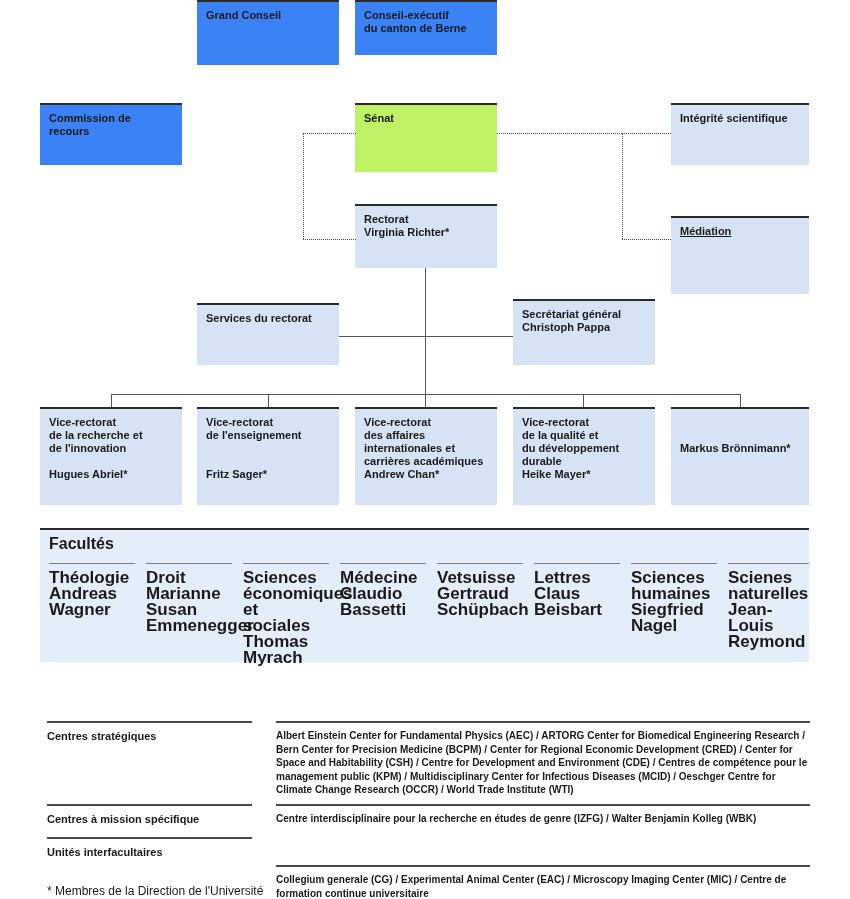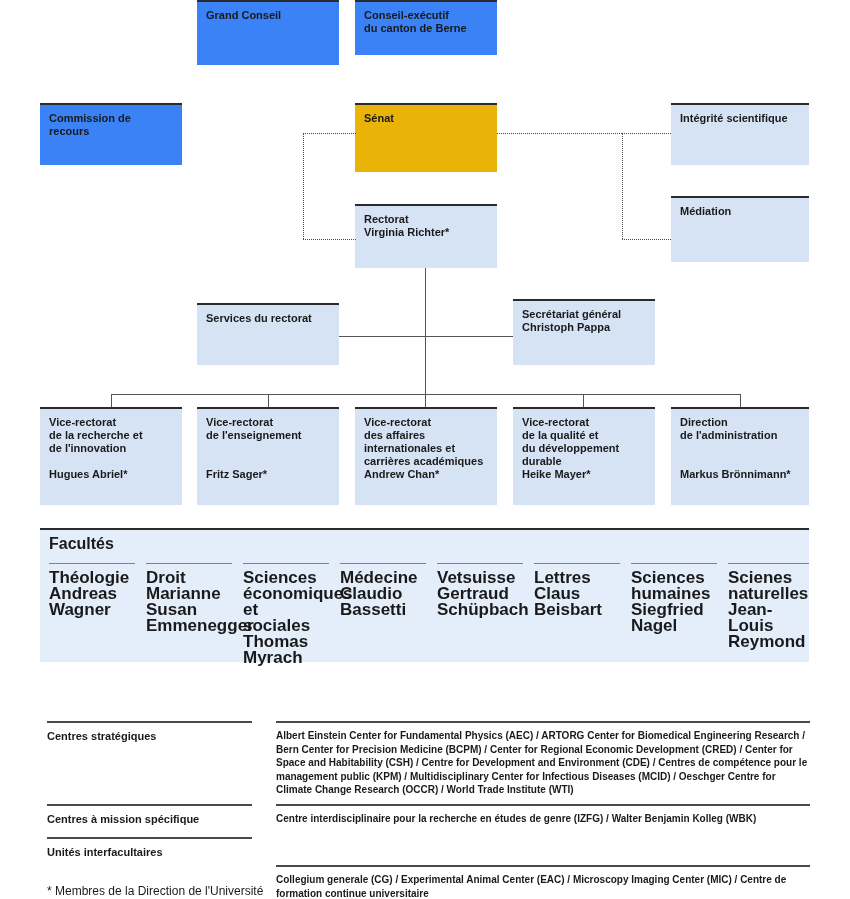--- a/index.html
+++ b/index.html
@@ -7,21 +7,21 @@
     width:850px;height:899px;position:relative;
     background:#ffffff;
     font-family:"Liberation Sans","DejaVu Sans",sans-serif;
     color:#1a1a1a;
     overflow:hidden;
   }
   .box{position:absolute;box-sizing:border-box;}
   .box .inner{padding:7px 9px 0 9px;}
   .gray{background:#3b82f6;border-top:2px solid #2b2b2b;}
   .lightblue{background:#d6e3f5;border-top:2px solid #2b2b2b;}
-  .midblue{background:#eab308;border-top:2px solid #2b2b2b;}
+  .midblue{background:#bef264;border-top:2px solid #2b2b2b;}
   .ttl{font-size:11px;font-weight:bold;line-height:13px;white-space:pre-line;}
   .nm{font-size:11px;font-weight:bold;line-height:13px;white-space:pre-line;}
   .gap{height:13px;}
 
   
   .vline{position:absolute;background:#555;width:1px;}
   .hline{position:absolute;background:#555;height:1px;}
   .dotv{position:absolute;width:0;border-left:1px dotted #4a4a4a;}
   .doth{position:absolute;height:0;border-top:1px dotted #4a4a4a;}
 
@@ -65,21 +65,21 @@
     <div class="ttl">Sénat</div>
   </div>
 </div>
 
 <div class="box lightblue" style="left:671px;top:103px;width:138px;height:62px;">
   <div class="inner">
     <div class="ttl">Intégrité scientifique</div>
   </div>
 </div>
 
-<div class="box lightblue" style="left:671px;top:196px;width:138px;height:66px;">
+<div class="box lightblue" style="left:671px;top:216px;width:138px;height:78px;text-decoration:underline;">
   <div class="inner">
     <div class="ttl">Médiation</div>
   </div>
 </div>
 
 <div class="box lightblue" style="left:355px;top:204px;width:142px;height:64px;">
   <div class="inner">
     <div class="ttl">Rectorat</div>
     <div class="nm">Virginia Richter*</div>
   </div>
@@ -152,22 +152,20 @@
     <div class="ttl">Vice-rectorat
 de la qualité et
 du développement
 durable</div>
     <div class="nm">Heike Mayer*</div>
   </div>
 </div>
 
 <div class="box lightblue" style="left:671px;top:407px;width:138px;height:98px;">
   <div class="inner">
-    <div class="ttl">Direction
-de l'administration</div>
     <div class="gap" style="height:26px;"></div>
     <div class="nm">Markus Brönnimann*</div>
   </div>
 </div>
 
 <div id="facultes-panel" style="left:40px;top:528px;width:769px;height:134px;"></div>
 <div id="facultes-title" style="left:49px;top:535px;">Facultés</div>
 
 <div class="fac-col" style="left:49px;top:563px;width:86px;">
   <div class="fl">Théologie

